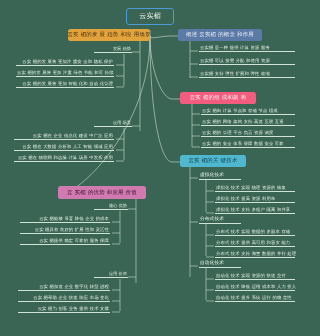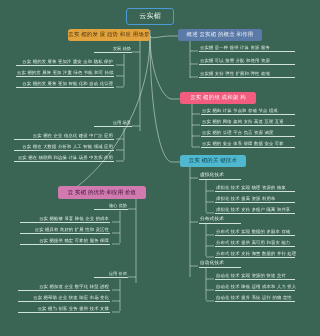--- a/index.html
+++ b/index.html
@@ -8,21 +8,21 @@
     background:#3a6453;
     font-family:"DejaVu Sans","Liberation Sans",sans-serif;
     position:relative;
   }
   #canvas{position:absolute;inset:0;width:300px;height:336px;}
   svg.links{position:absolute;left:0;top:0;width:300px;height:336px;pointer-events:none;}
   svg.links path{fill:none;stroke:#cfe3d6;stroke-width:.7;opacity:.85;}
 
   .node{position:absolute;box-sizing:border-box;border-radius:2.5px;
         display:flex;align-items:center;justify-content:center;
-        font-size:5.4px;letter-spacing:.25px;line-height:1;white-space:nowrap;font-family:Liberation Serif, serif;}
+        font-size:5.4px;letter-spacing:.25px;line-height:1;white-space:nowrap;}
   .root{border:1px solid #4a9bd8;background:#3a6453;color:#eaf3ed;
         font-size:7px;border-radius:3px;}
   .b-orange{background:#e3a33c;color:#4a3310;}
   .b-blue{background:#5b7aa8;color:#e8eef7;}
   .b-pink{background:#f25c7e;color:#fdeef2;}
   .b-cyan{background:#4fb8cf;color:#0d3d48;}
   .b-magenta{background:#d07ab0;color:#3c1030;}
 
   
   .leaf{position:absolute;box-sizing:border-box;

